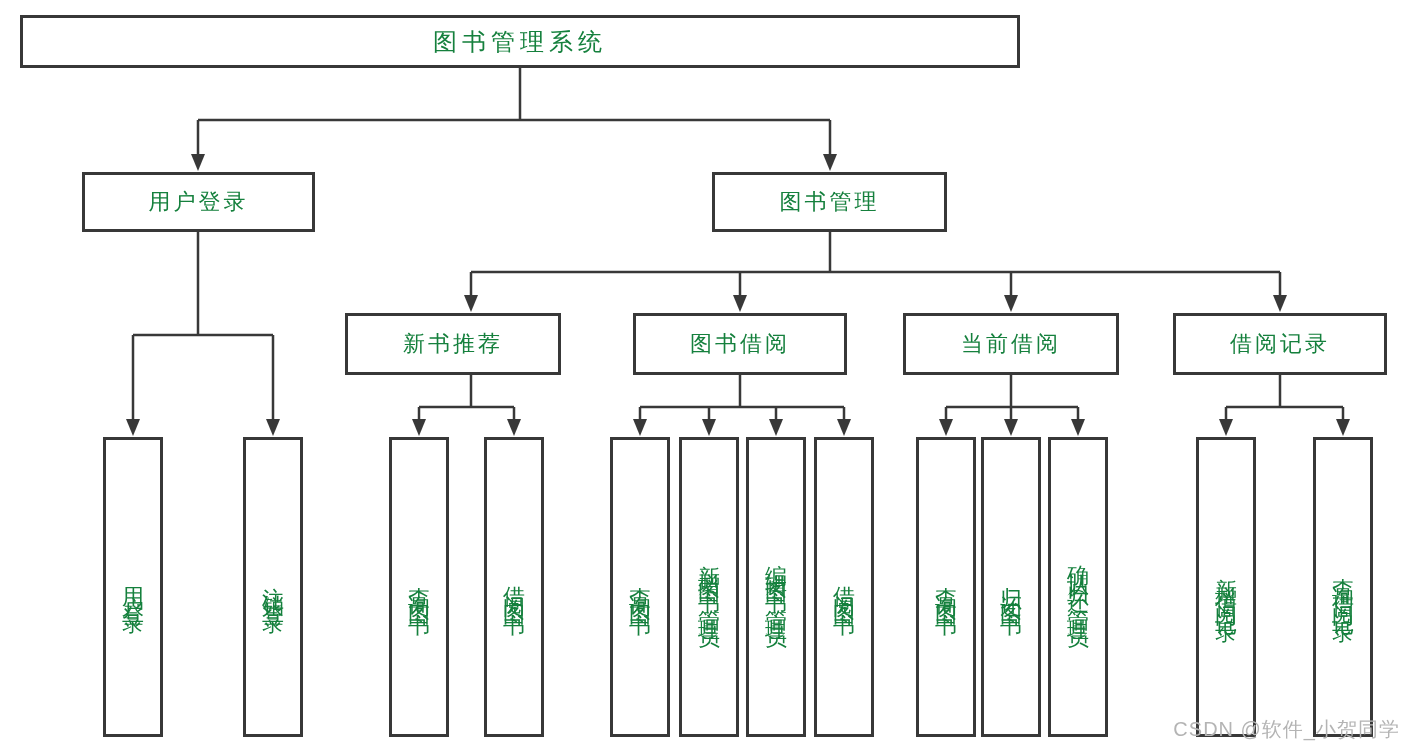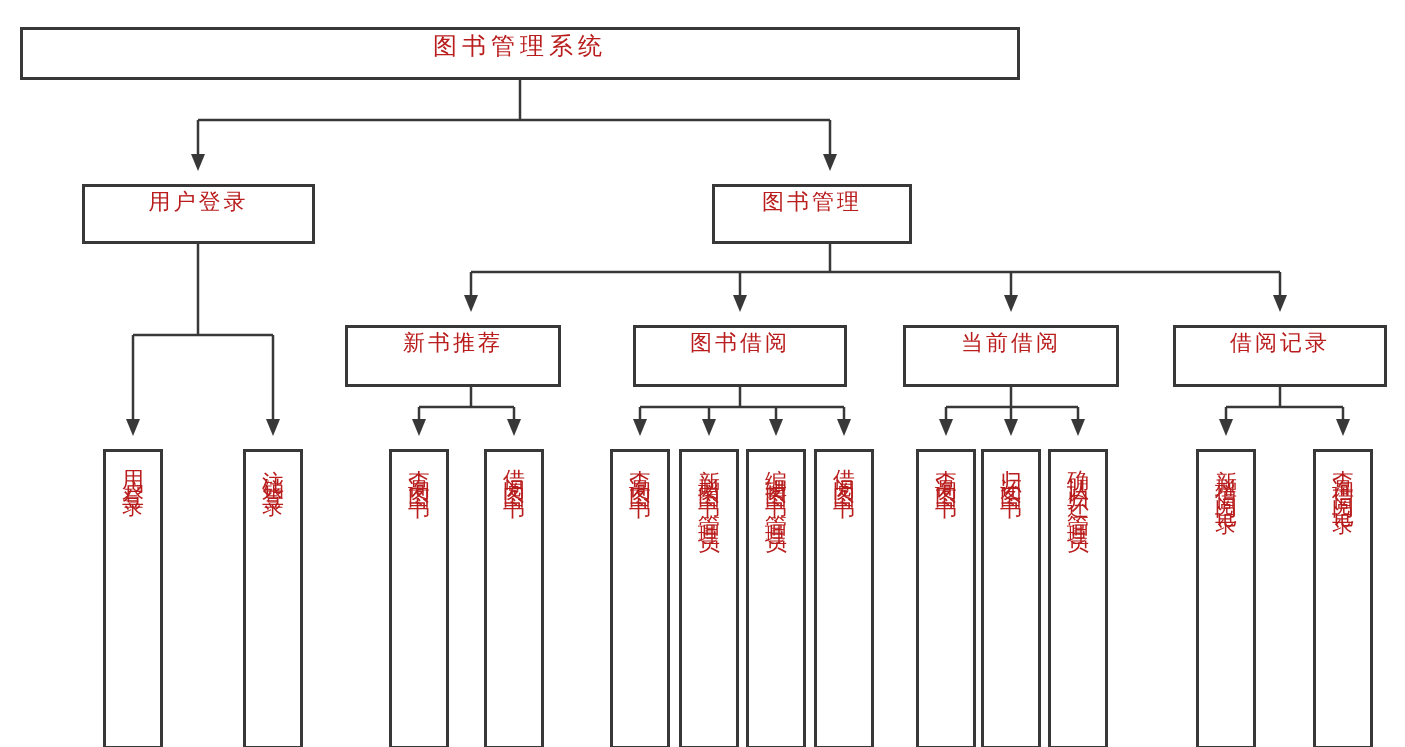--- a/index.html
+++ b/index.html
@@ -15,23 +15,23 @@
     position: absolute;
     left: 0; top: 0;
     width: 1405px; height: 747px;
   }
   .node {
     position: absolute;
     box-sizing: border-box;
     border: 3px solid #383838;
     background: #ffffff;
     display: flex;
+    align-items: center;
     justify-content: center;
-    color: #b91c1c;
-    margin-top: 12px;
+    color: #15803d;
   }
   .node-h span {
     font-size: 22px;
     letter-spacing: 3px;
     white-space: nowrap;
   }
   .node-root span {
     font-size: 24px;
     letter-spacing: 5px;
   }
@@ -89,21 +89,21 @@
     </g>
   </svg>
 
   <div class="node node-h node-root" style="left:20px;top:15px;width:1000px;height:53px">
     <span>图书管理系统</span>
   </div>
 
   <div class="node node-h" style="left:82px;top:172px;width:233px;height:60px">
     <span>用户登录</span>
   </div>
-  <div class="node node-h" style="left:712px;top:172px;width:200px;height:60px">
+  <div class="node node-h" style="left:712px;top:172px;width:235px;height:60px">
     <span>图书管理</span>
   </div>
 
   <div class="node node-h" style="left:345px;top:313px;width:216px;height:62px">
     <span>新书推荐</span>
   </div>
   <div class="node node-h" style="left:903px;top:313px;width:216px;height:62px">
     <span>当前借阅</span>
   </div>
   <div class="node node-h" style="left:633px;top:313px;width:214px;height:62px">
@@ -150,14 +150,15 @@
     <span>确认归还（管理员）</span>
   </div>
 
   <div class="node node-v" style="left:1196px;top:437px;width:60px;height:300px">
     <span>新增借阅记录</span>
   </div>
   <div class="node node-v" style="left:1313px;top:437px;width:60px;height:300px">
     <span>查询借阅记录</span>
   </div>
 
+  <div class="watermark">CSDN @软件_小贺同学</div>
 
 </div>
 
 </body></html>

